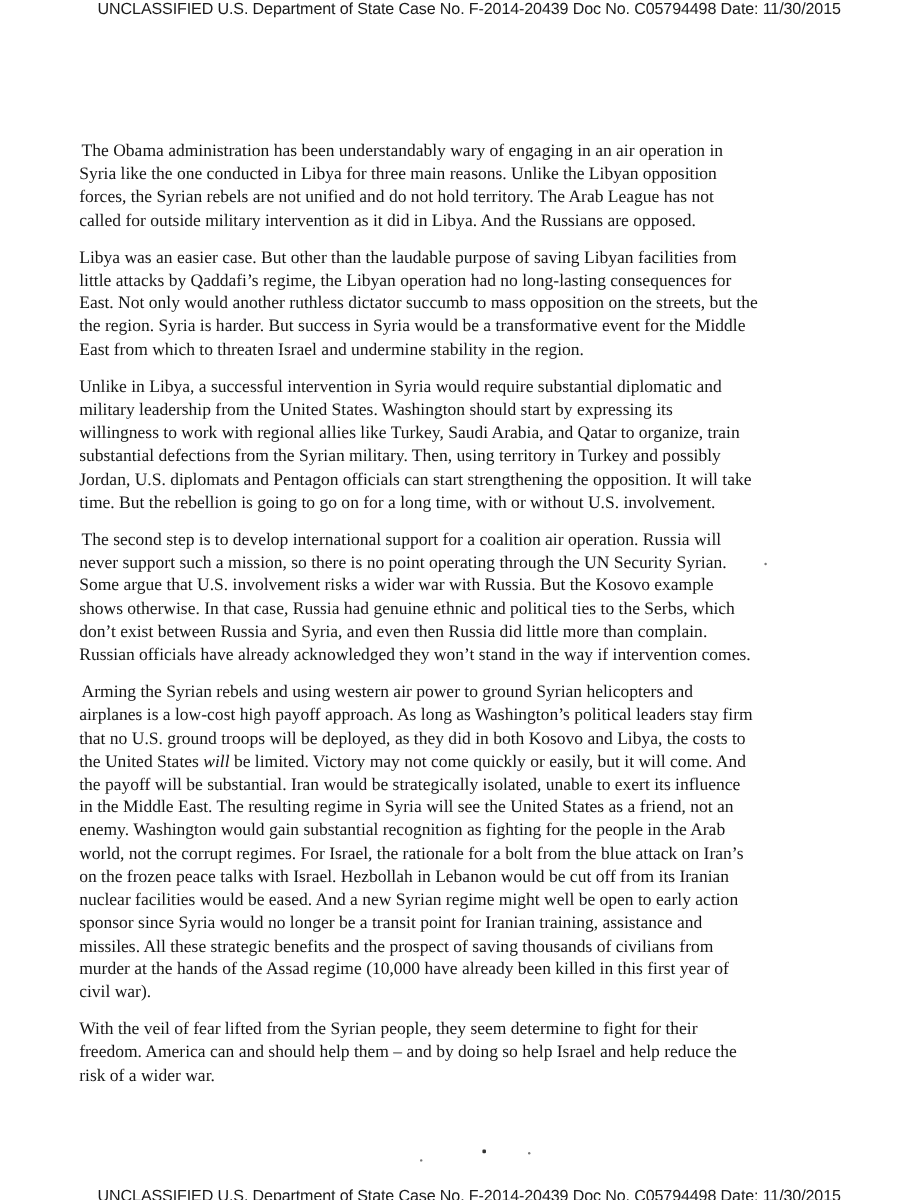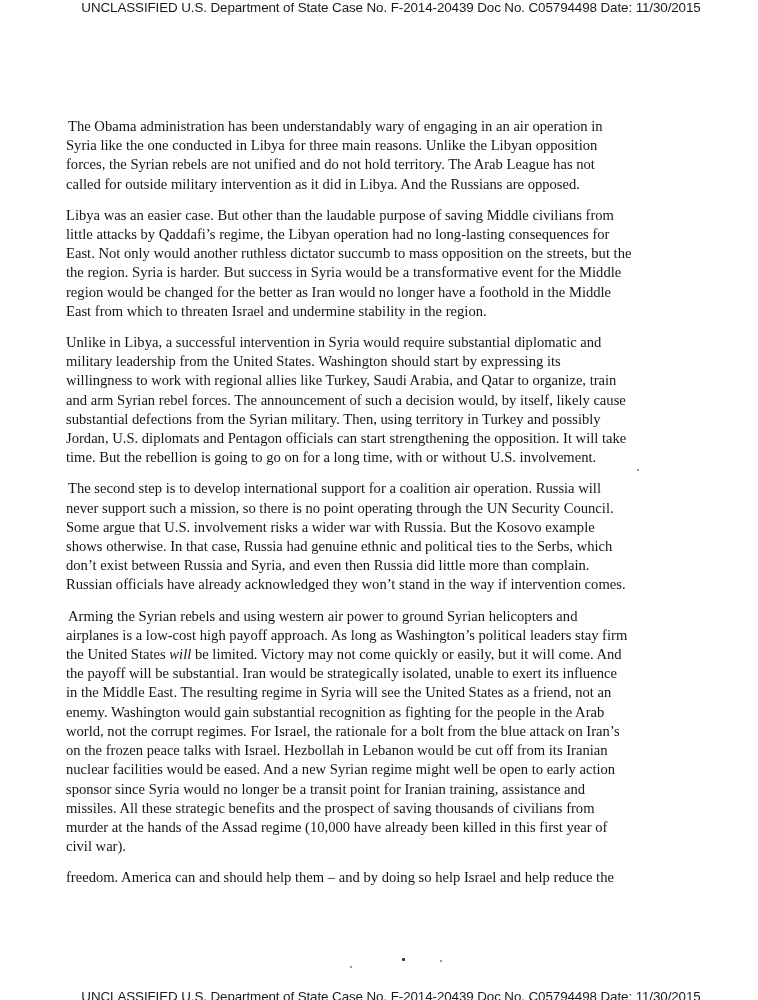--- a/index.html
+++ b/index.html
@@ -60,65 +60,66 @@
 
 <div class="body-text">
   <div class="para indent">
     <span class="line">The Obama administration has been understandably wary of engaging in an air operation in</span>
     <span class="line">Syria like the one conducted in Libya for three main reasons.  Unlike the Libyan opposition</span>
     <span class="line">forces, the Syrian rebels are not unified and do not hold territory. The Arab League has not</span>
     <span class="line">called for outside military intervention as it did in Libya.  And the Russians are opposed.</span>
   </div>
 
   <div class="para">
-    <span class="line">Libya was an easier case.  But other than the laudable purpose of saving Middle civilians from</span>
+    <span class="line">Libya was an easier case.  But other than the laudable purpose of saving Libyan facilities from</span>
     <span class="line">little attacks by Qaddafi’s regime, the Libyan operation had no long-lasting consequences for</span>
     <span class="line">East.  Not only would another ruthless dictator succumb to mass opposition on the streets, but the</span>
     <span class="line">the region.  Syria is harder.  But success in Syria would be a transformative event for the Middle</span>
-    <span class="line">region would be changed for the better as Iran would no longer have a foothold in the Middle</span>
     <span class="line">East from which to threaten Israel and undermine stability in the region.</span>
   </div>
 
   <div class="para">
     <span class="line">Unlike in Libya, a successful intervention in Syria would require substantial diplomatic and</span>
     <span class="line">military leadership from the United States.  Washington should start by expressing its</span>
     <span class="line">willingness to work with regional allies like Turkey, Saudi Arabia, and Qatar to organize, train</span>
-    <span class="line">and arm Syrian rebel forces.  The announcement of such a decision would, by itself, likely cause</span>
     <span class="line">substantial defections from the Syrian military.  Then, using territory in Turkey and possibly</span>
     <span class="line">Jordan, U.S. diplomats and Pentagon officials can start strengthening the opposition.  It will take</span>
     <span class="line">time.  But the rebellion is going to go on for a long time, with or without U.S. involvement.</span>
   </div>
 
   <div class="para indent">
     <span class="line">The second step is to develop international support for a coalition air operation.  Russia will</span>
-    <span class="line">never support such a mission, so there is no point operating through the UN Security Council.</span>
+    <span class="line">never support such a mission, so there is no point operating through the UN Security Syrian.</span>
     <span class="line">Some argue that U.S. involvement risks a wider war with Russia.  But the Kosovo example</span>
     <span class="line">shows otherwise.  In that case, Russia had genuine ethnic and political ties to the Serbs, which</span>
     <span class="line">don’t exist between Russia and Syria, and even then Russia did little more than complain.</span>
     <span class="line">Russian officials have already acknowledged they won’t stand in the way if intervention comes.</span>
   </div>
 
   <div class="para indent">
     <span class="line">Arming the Syrian rebels and using western air power to ground Syrian helicopters and</span>
     <span class="line">airplanes is a low-cost high payoff approach.  As long as Washington’s political leaders stay firm</span>
+    <span class="line">that no U.S. ground troops will be deployed, as they did in both Kosovo and Libya, the costs to</span>
     <span class="line">the United States <em>will</em> be limited.  Victory may not come quickly or easily, but it will come.  And</span>
     <span class="line">the payoff will be substantial.  Iran would be strategically isolated, unable to exert its influence</span>
     <span class="line">in the Middle East.  The resulting regime in Syria will see the United States as a friend, not an</span>
     <span class="line">enemy.  Washington would gain substantial recognition as fighting for the people in the Arab</span>
     <span class="line">world, not the corrupt regimes.  For Israel, the rationale for a bolt from the blue attack on Iran’s</span>
     <span class="line">on the frozen peace talks with Israel.  Hezbollah in Lebanon would be cut off from its Iranian</span>
     <span class="line">nuclear facilities would be eased.  And a new Syrian regime might well be open to early action</span>
     <span class="line">sponsor since Syria would no longer be a transit point for Iranian training, assistance and</span>
     <span class="line">missiles.  All these strategic benefits and the prospect of saving thousands of civilians from</span>
     <span class="line">murder at the hands of the Assad regime (10,000 have already been killed in this first year of</span>
     <span class="line">civil war).</span>
   </div>
 
   <div class="para">
+    <span class="line">With the veil of fear lifted from the Syrian people, they seem determine to fight for their</span>
     <span class="line">freedom.  America can and should help them – and by doing so help Israel and help reduce the</span>
+    <span class="line">risk of a wider war.</span>
   </div>
 </div>
 
 <div class="dust" style="left:350px; top:966px;"></div>
 <div class="dust" style="left:402px; top:958px; width:3px; height:3px; background:#333;"></div>
 <div class="dust" style="left:440px; top:960px;"></div>
 <div class="dust" style="left:637px; top:469px;"></div>
 
 <div class="stamp bottom">UNCLASSIFIED  U.S. Department of State  Case No. F-2014-20439 Doc No. C05794498  Date: 11/30/2015</div>
 

